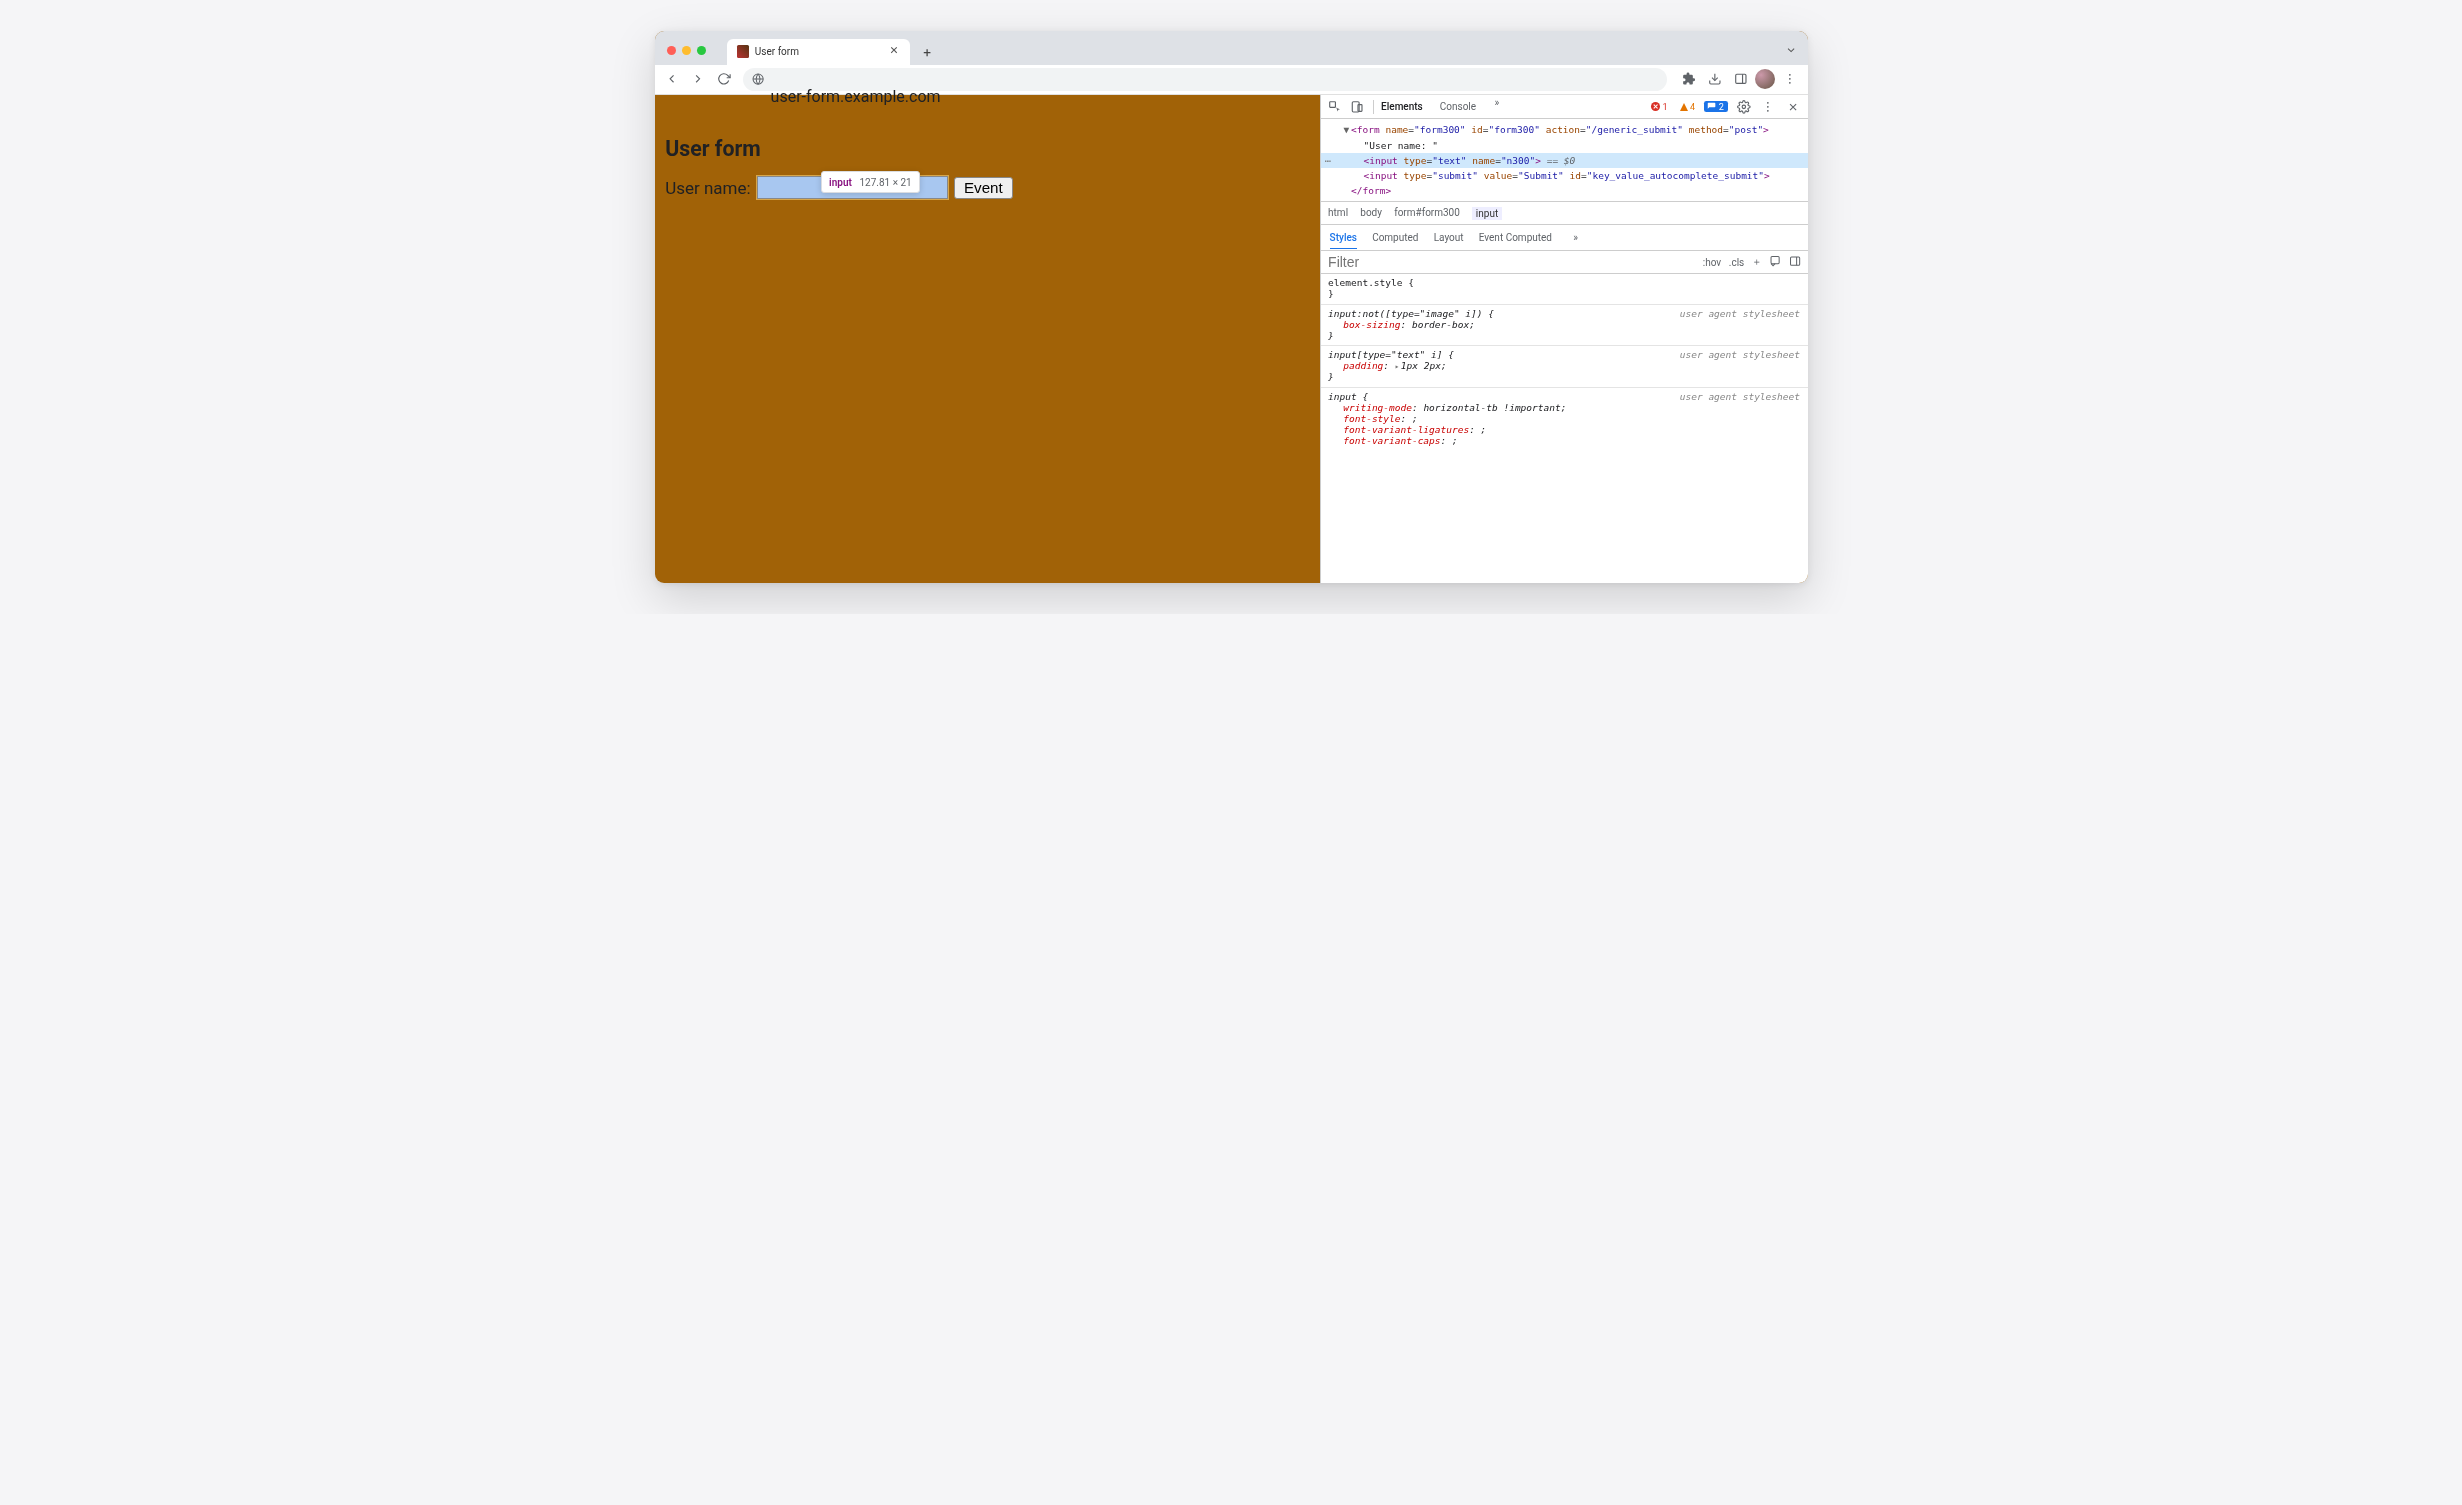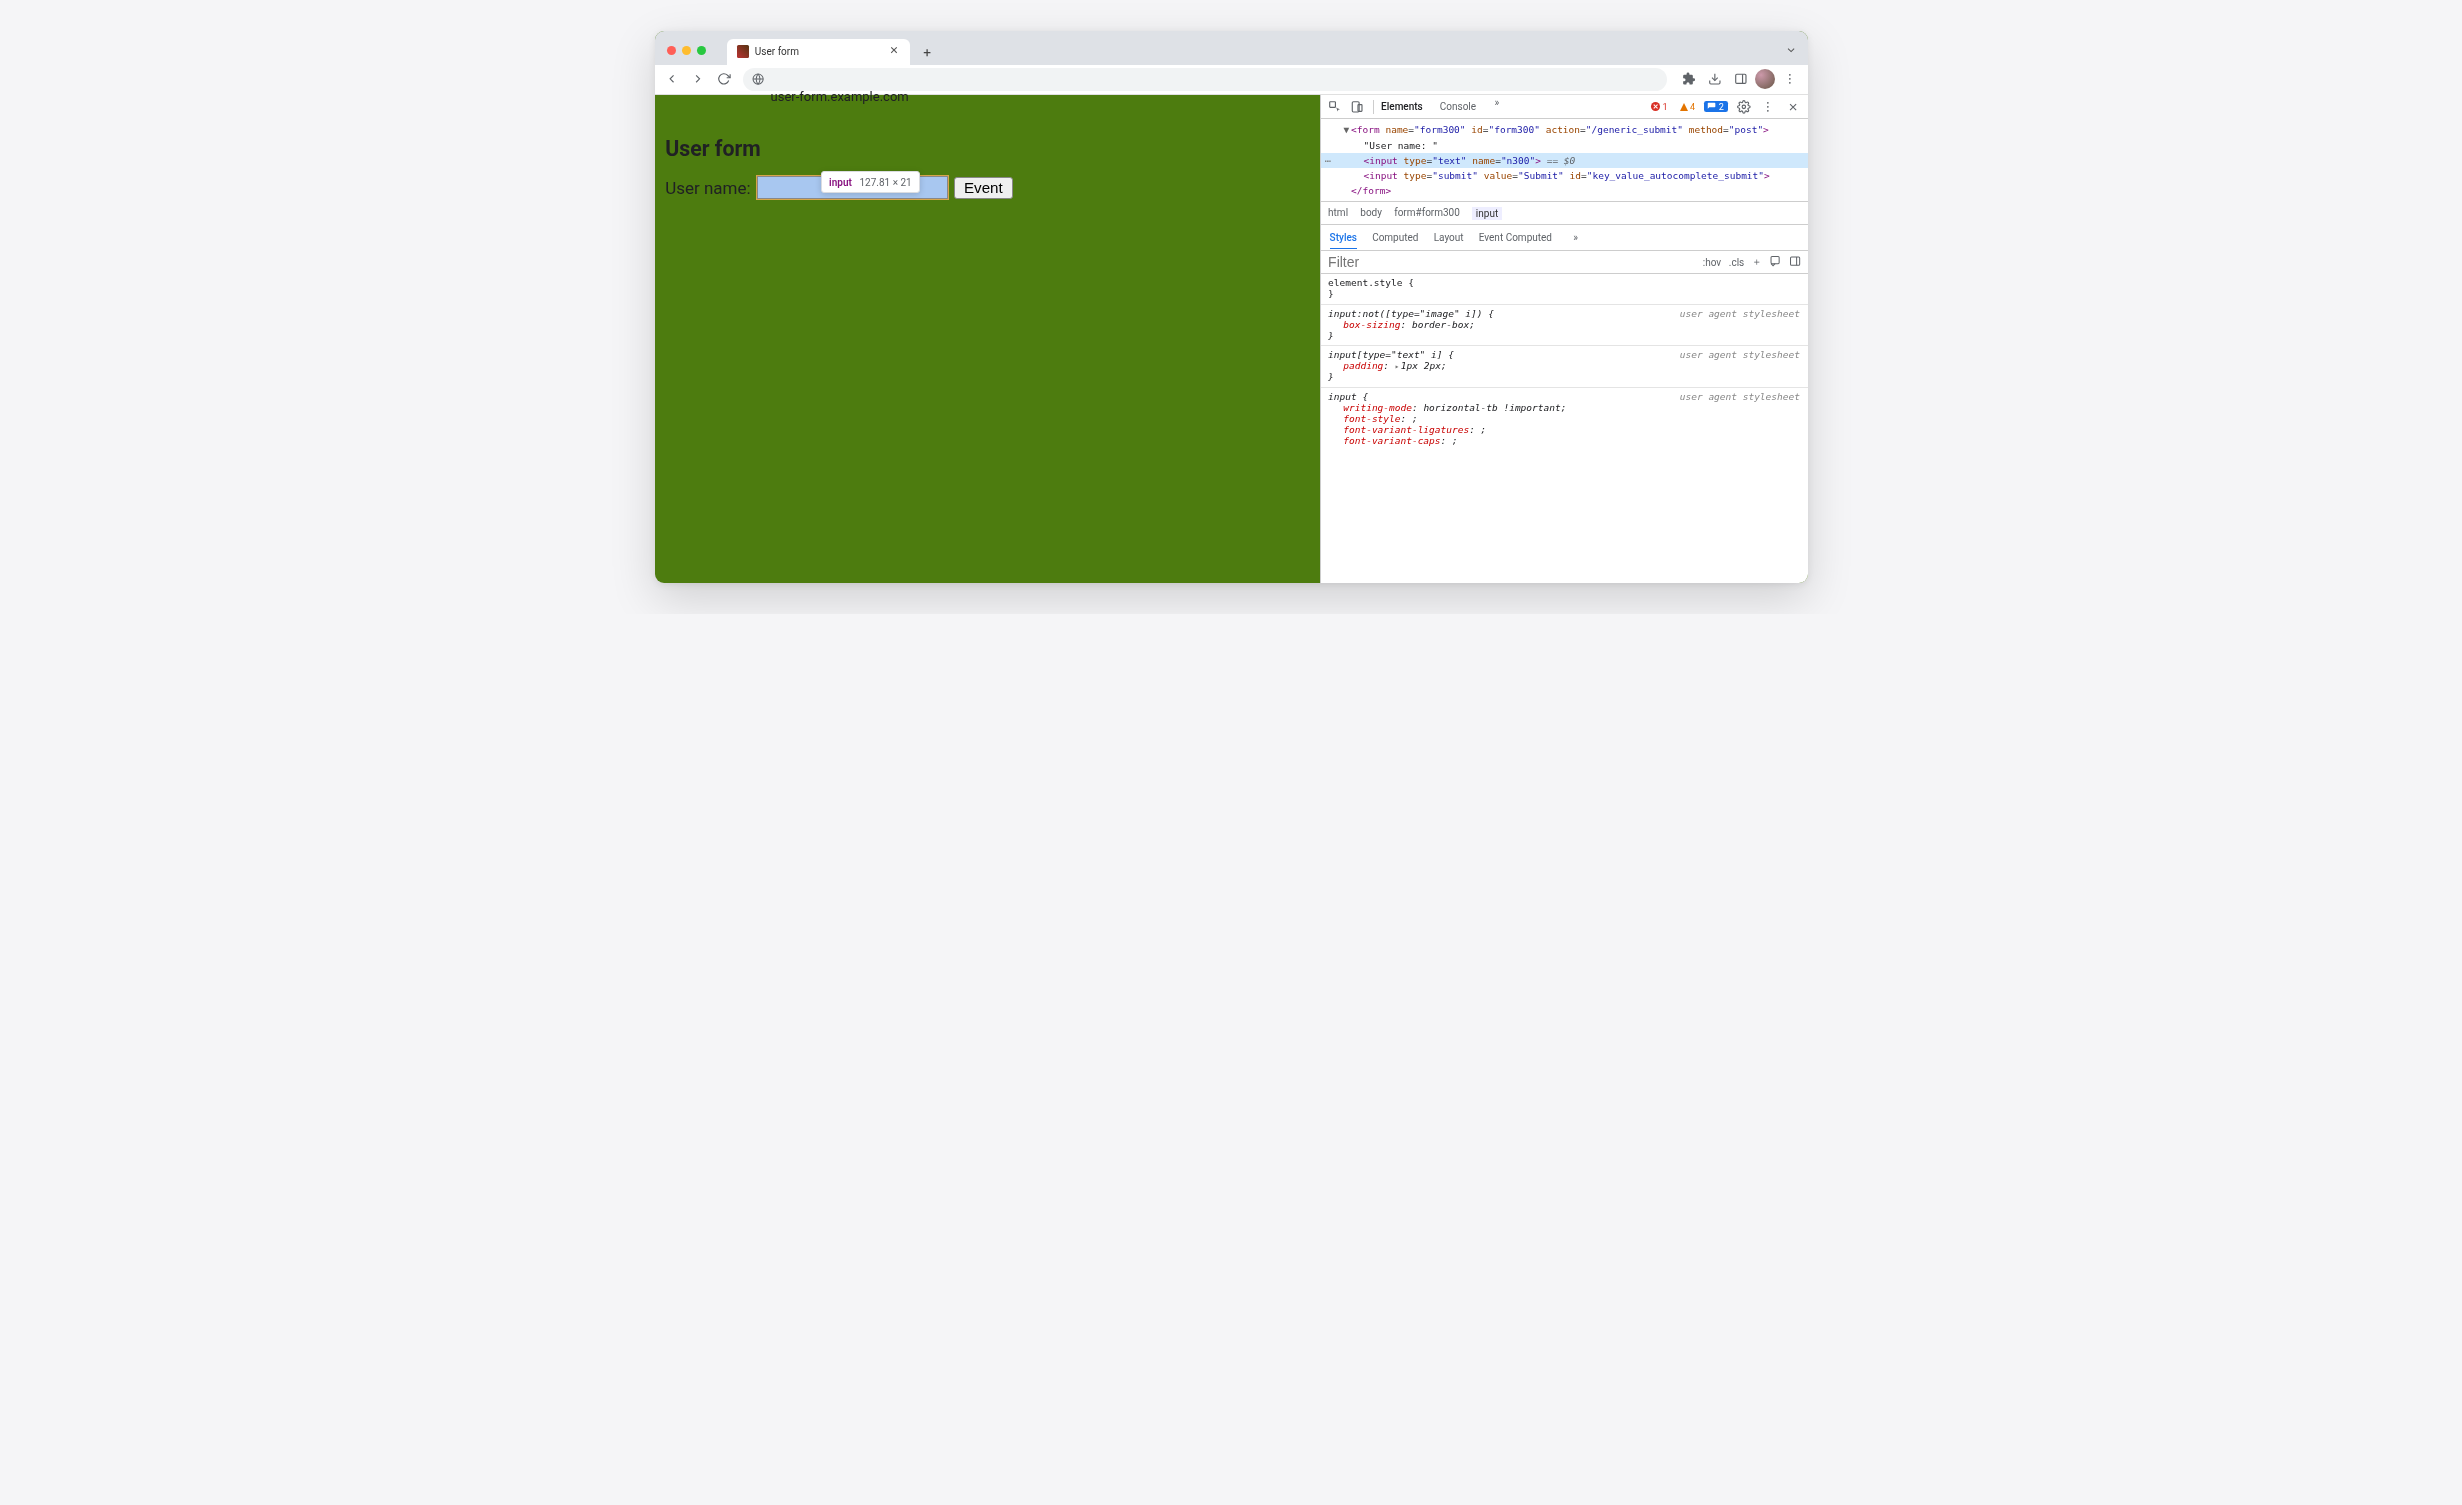--- a/index.html
+++ b/index.html
@@ -7,21 +7,21 @@
     margin: 0;
     padding: 30.5px;
     background: #f5f5f7;
     font-family: -apple-system, BlinkMacSystemFont, "Segoe UI", Roboto, sans-serif;
     font-size: 10px;
     color: #202124;
   }
   .window {
     width: 1153px;
     margin: 0 auto;
-    background: #4d7c0f;
+    background: #a16207;
     border-radius: 9.1px;
     box-shadow: 0 15.2px 46px rgba(0,0,0,.15), 0 1.5px 7.6px rgba(0,0,0,.08);
     overflow: hidden;
   }
   
   .tabstrip {
     background: #dee1e6;
     height: 34px;
     display: flex;
     align-items: flex-end;
@@ -80,21 +80,21 @@
     border-radius:12.2px;
     height:23px;
     display:flex;
     align-items:center;
     padding:0 9.1px;
     gap:6.1px;
     color:#5f6368;
     margin: 0 4.6px;
   }
   .omnibox .globe { width:12.2px;height:12.2px; }
-  .url-text { color:#202124; font-size:13px;margin-top:35px;}
+  .url-text { color:#202124; font-size:16px;margin-top:35px;}
   .toolbar-right { display:flex; align-items:center; gap:3px; margin-left:3px;}
   .avatar { width:20px;height:20px;border-radius:50%; background: radial-gradient(circle at 30% 30%, #c9a, #654); }
   
   .content {
     display:flex;
     height: 488px;
   }
   .page {
     flex:1;
     padding: 18.3px 10.7px;

